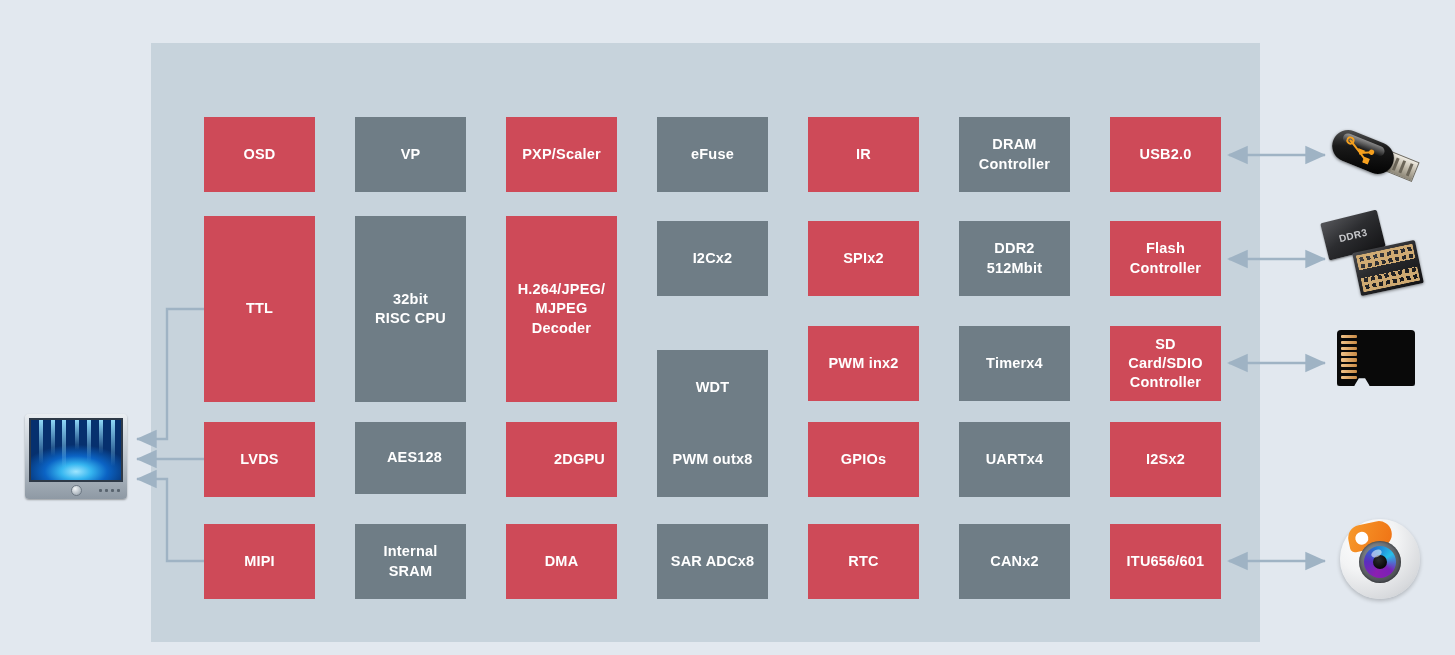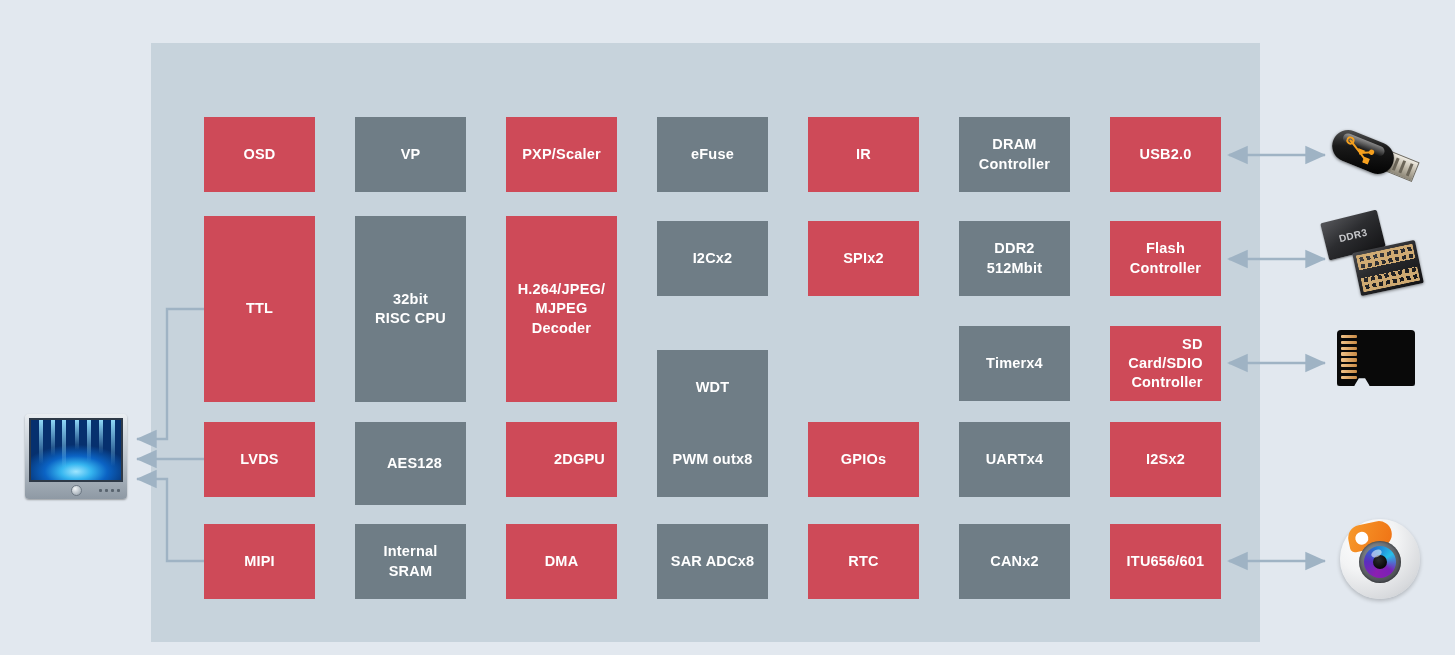--- a/index.html
+++ b/index.html
@@ -179,27 +179,28 @@
 MJPEG
 Decoder</div>
   <div class="blk gray" style="left:657px;top:205px;width:111px;height:75px;">I2Cx2</div>
   <div class="blk red" style="left:808px;top:205px;width:111px;height:75px;">SPIx2</div>
   <div class="blk gray" style="left:959px;top:205px;width:111px;height:75px;">DDR2
 512Mbit</div>
   <div class="blk red" style="left:1110px;top:205px;width:111px;height:75px;">Flash
 Controller</div>
 
   <div class="blk gray" style="left:657px;top:310px;width:111px;height:75px;margin-top:24px;">WDT</div>
+  <div class="blk red" style="left:808px;top:310px;width:111px;height:75px;">PWM inx2</div>
   <div class="blk gray" style="left:959px;top:310px;width:111px;height:75px;">Timerx4</div>
-  <div class="blk red" style="left:1110px;top:310px;width:111px;height:75px;text-align:right;">SD
+  <div class="blk red" style="left:1110px;top:310px;width:111px;height:75px;">SD
 Card/SDIO
 Controller</div>
 
   <div class="blk red" style="left:204px;top:406px;width:111px;height:75px;">LVDS</div>
-  <div class="blk gray" style="left:355px;top:406px;width:111px;height:83px;padding-left:12px;">AES128</div>
+  <div class="blk gray" style="left:355px;top:406px;width:111px;height:72px;padding-left:12px;">AES128</div>
   <div class="blk red" style="left:506px;top:406px;width:111px;height:75px;padding-left:40px;">2DGPU</div>
   <div class="blk gray" style="left:657px;top:406px;width:111px;height:75px;">PWM outx8</div>
   <div class="blk red" style="left:808px;top:406px;width:111px;height:75px;">GPIOs</div>
   <div class="blk gray" style="left:959px;top:406px;width:111px;height:75px;">UARTx4</div>
   <div class="blk red" style="left:1110px;top:406px;width:111px;height:75px;">I2Sx2</div>
 
   <div class="blk red" style="left:204px;top:508px;width:111px;height:75px;text-align:right;">MIPI</div>
   <div class="blk gray" style="left:355px;top:508px;width:111px;height:75px;">Internal
 SRAM</div>
   <div class="blk red" style="left:506px;top:508px;width:111px;height:75px;">DMA</div>

